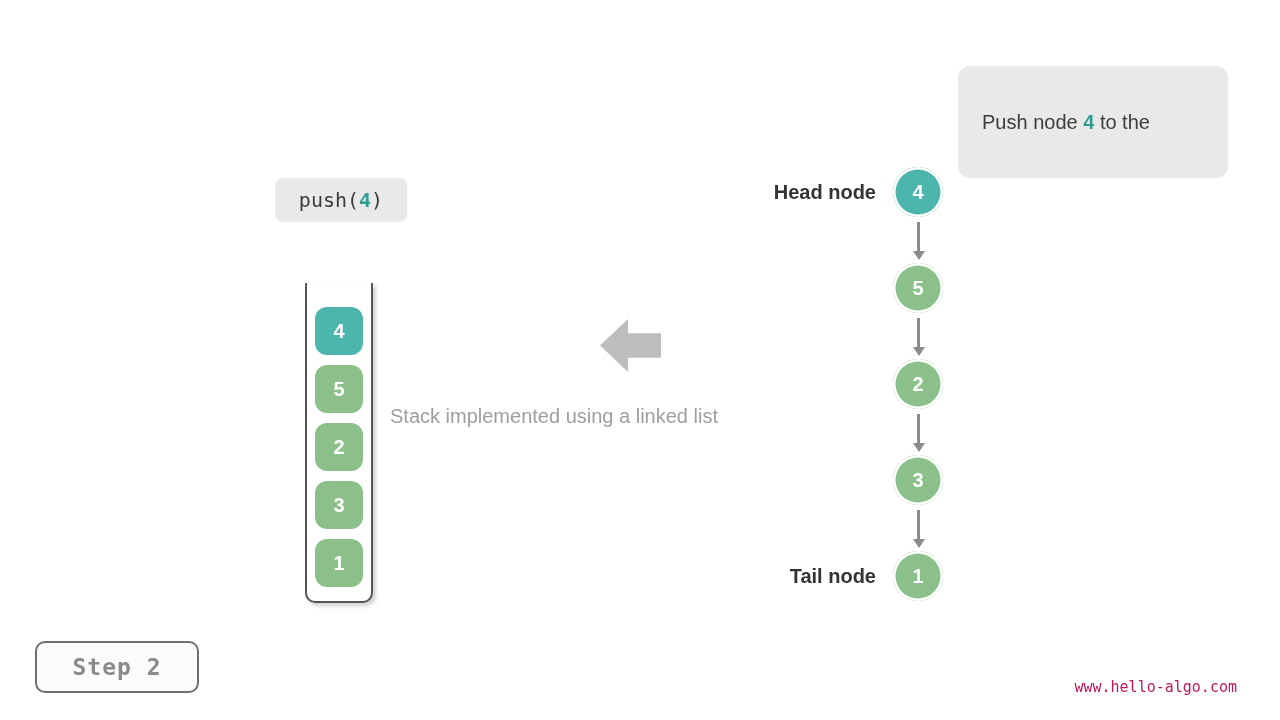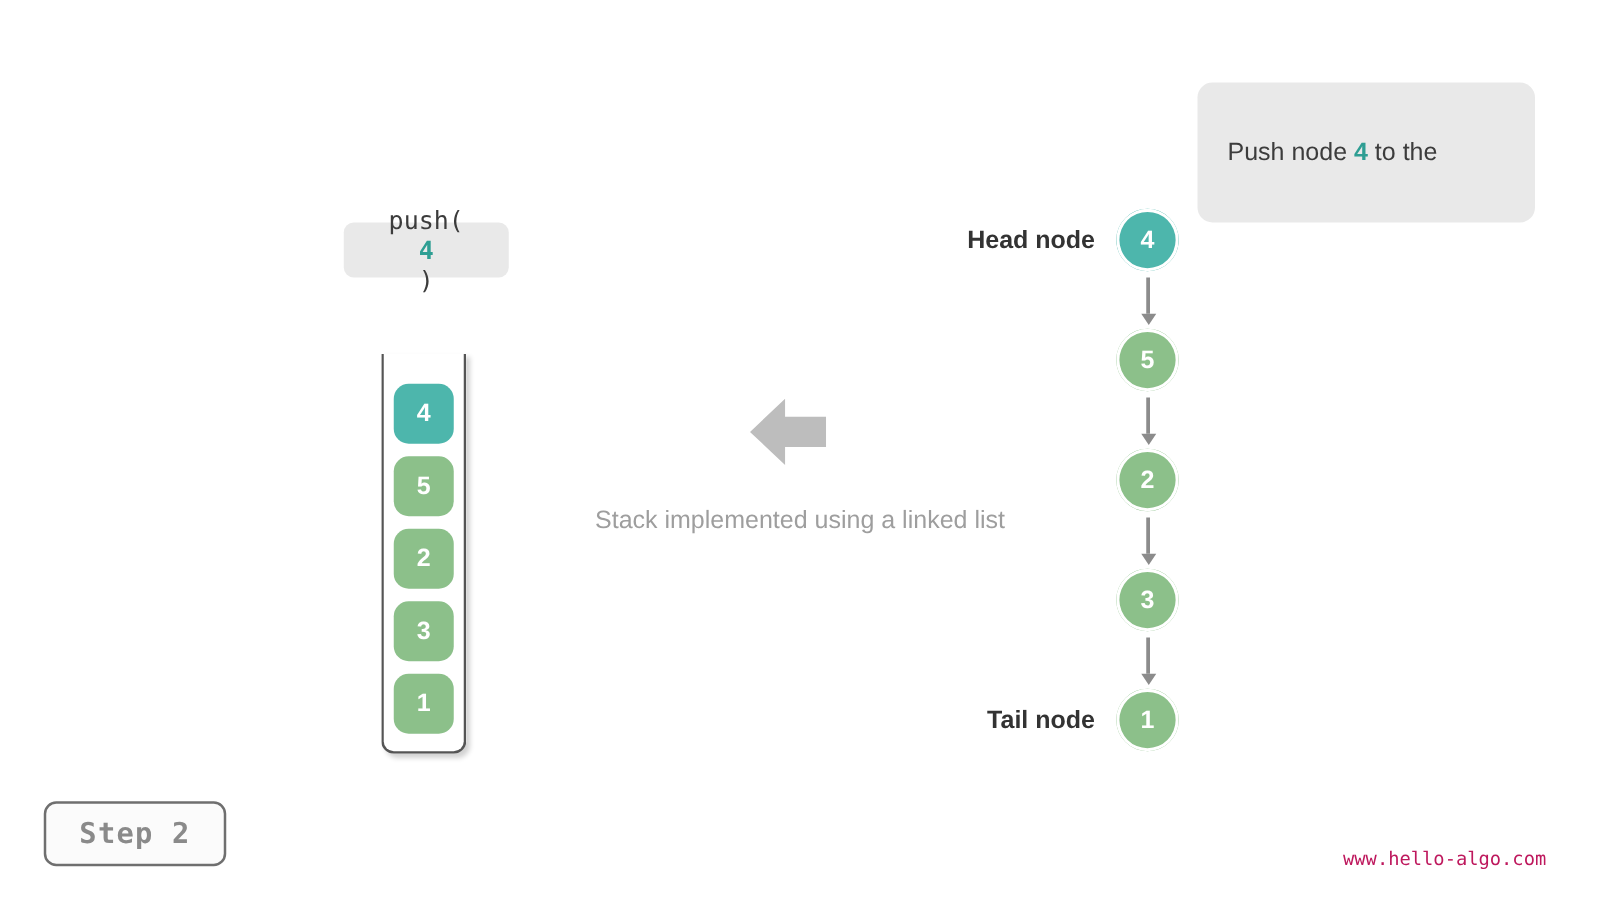--- a/index.html
+++ b/index.html
@@ -40,21 +40,20 @@
     left: 275px; top: 178px;
     width: 132px; height: 44px;
     background: #e9e9e9;
     border-radius: 8px;
     display: flex;
     align-items: center;
     justify-content: center;
     font-family: "DejaVu Sans Mono", monospace;
     font-size: 20px;
     color: #3c3c3c;
-    flex-direction: column;
   }
 
   
   .stack-container {
     position: absolute;
     left: 305px; top: 283px;
     width: 68px; height: 320px;
     border-left: 2px solid #555555;
     border-right: 2px solid #555555;
     border-bottom: 2px solid #555555;
@@ -89,21 +88,20 @@
     width: 61px; height: 53px;
     background: var(--block-arrow, #bdbdbd);
     clip-path: polygon(0 50%, 46% 0, 46% 27%, 100% 27%, 100% 73%, 46% 73%, 46% 100%);
   }
 
   
   .caption {
     position: absolute;
     left: 390px; top: 405px;
     width: 500px;
-    text-align: center;
     font-size: 20px;
     color: var(--text-gray, #9e9e9e);
   }
 
   
   .ll-label {
     position: absolute;
     left: 700px;
     width: 176px;
     text-align: right;
@@ -142,21 +140,21 @@
     width: 0; height: 0;
     border-left: 6px solid transparent;
     border-right: 6px solid transparent;
     border-top: 9px solid var(--arrow-gray, #8c8c8c);
   }
 
   
   .step-badge {
     position: absolute;
     left: 35px; top: 641px;
-    width: 146px; height: 52px;
+    width: 164px; height: 52px;
     background: #fbfbfb;
     border: 2px solid #6f6f6f;
     border-radius: 10px;
     box-sizing: border-box;
     display: flex;
     align-items: center;
     justify-content: center;
     font-family: "DejaVu Sans Mono", monospace;
     font-size: 23px;
     font-weight: 700;

